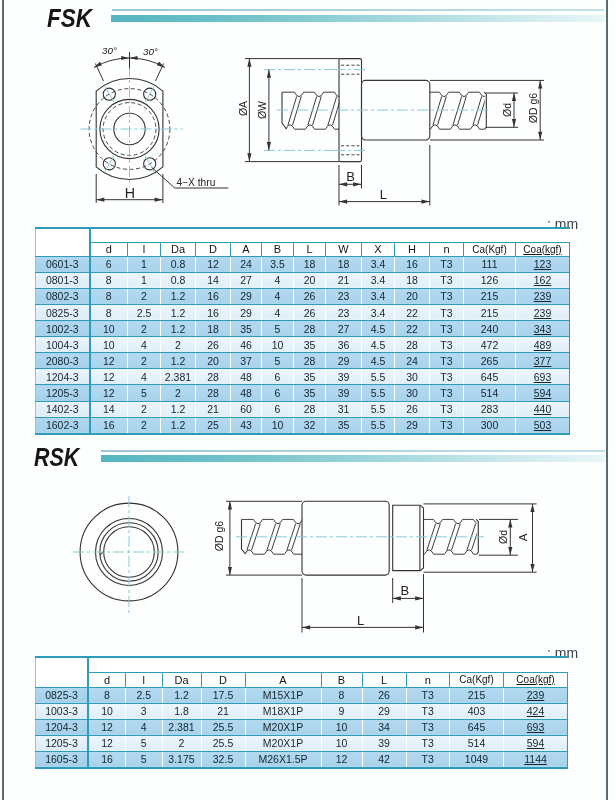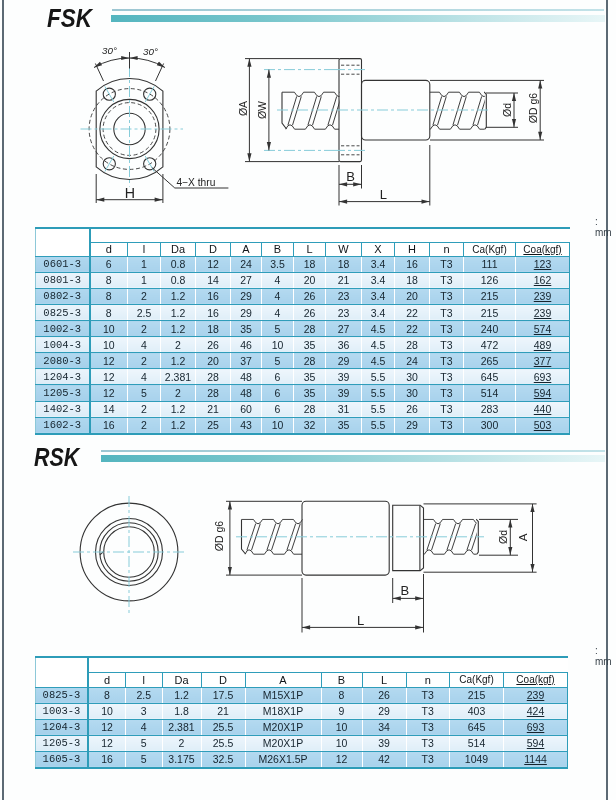--- a/index.html
+++ b/index.html
@@ -1,24 +1,24 @@
 <!DOCTYPE html>
 <html><head>
 <meta charset="utf-8">
 <style>
 html,body{margin:0;padding:0;}
 body{width:616px;height:800px;position:relative;background:#fdfefe;font-family:"Liberation Sans",sans-serif;overflow:hidden;-webkit-font-smoothing:antialiased;transform:translateZ(0);}
 .pageline{position:absolute;top:0;bottom:0;width:2px;background:#5c6a74;}
 .title{position:absolute;font-weight:bold;font-style:italic;font-size:25.5px;color:#161616;transform:scaleX(0.88);transform-origin:left top;}
 .thinbar{position:absolute;height:2px;background:linear-gradient(to right,#9cc6d2,#aed4dc 50%,#c2e2e8);}
 .thickbar{position:absolute;height:7px;background:linear-gradient(to right,#54b5bf,#76c5cb 30%,#a8dade 60%,#d2ecee 85%,#e8f6f7);}
-.mm{position:absolute;font-size:10px;color:#3a444c;margin-left:48px;}
+.mm{position:absolute;font-size:14px;color:#3a444c;}
 table.t{border-collapse:collapse;table-layout:fixed;font-size:10.5px;color:#15242e;}
 table.t td{text-align:center;vertical-align:middle;padding:0;overflow:hidden;border-right:1.5px solid #ffffff;border-bottom:1.4px solid #2f9dba;}
-td.c0{border-right:2.5px solid #2d9cb8 !important;border-left:1px solid #8cc8d8;font-family:Liberation Mono, monospace;}
+td.c0{border-right:2.5px solid #2d9cb8 !important;border-left:1px solid #8cc8d8;}
 td.cend{border-right:1.5px solid #2d9cb8 !important;text-decoration:underline;}
 tr.lab td{font-size:11px;color:#101418;border-right:1.2px solid #2f9dba;border-bottom:1.6px solid #2f9dba;background:#fff;height:13.2px;}
 tr.rowB td{background:linear-gradient(#b4daf0,#a8d2ec);height:15.1px;}
 tr.rowW td{background:linear-gradient(#eef6fc,#dfeef8);height:15.1px;}
 tr.rowB td.c0{background:linear-gradient(#b0d8ef,#a5d0ea);}
 tr.rowW td.c0{background:linear-gradient(#eaf4fb,#dcecf7);text-align:center;}
 tr.last td{border-bottom:2.5px solid #2d9cb8;}
 td.band{border-top:2.5px solid #2d9cb8;border-bottom:1.2px solid #2f9dba;border-right:1.5px solid #2d9cb8;background:#fff;height:12.5px;}
 td.corner{border-top:2.5px solid #2d9cb8;background:#fff;}
 tr.lab td.kgf{font-size:10px;}
@@ -150,21 +150,21 @@
           <td>1.2</td>
           <td>18</td>
           <td>35</td>
           <td>5</td>
           <td>28</td>
           <td>27</td>
           <td>4.5</td>
           <td>22</td>
           <td>T3</td>
           <td>240</td>
-          <td class="cend">574</td>
+          <td class="cend">343</td>
         </tr>
 <tr class="rowW">
           <td class="c0">1004-3</td>
           <td>10</td>
           <td>4</td>
           <td>2</td>
           <td>26</td>
           <td>46</td>
           <td>10</td>
           <td>35</td>

